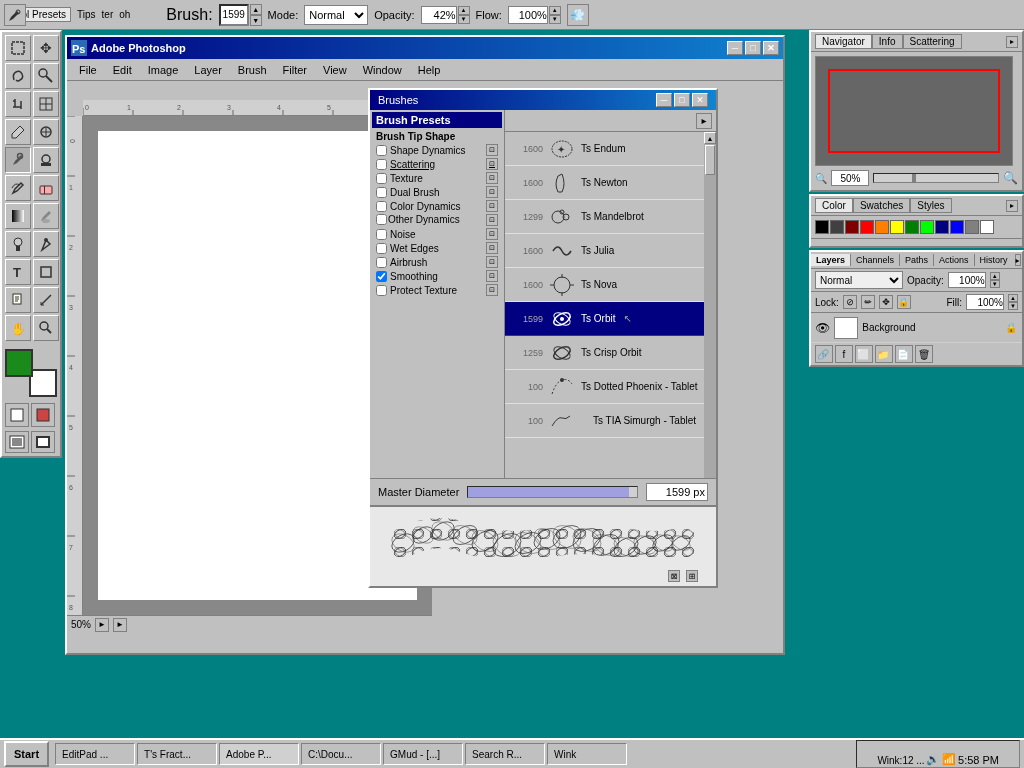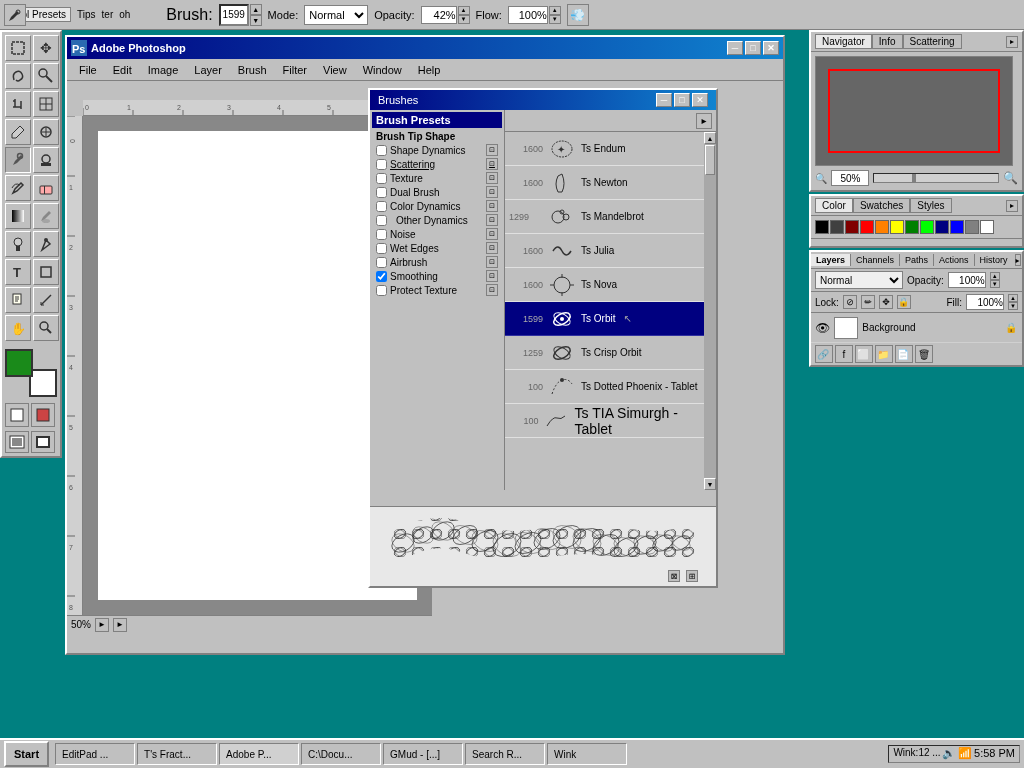--- a/index.html
+++ b/index.html
@@ -515,21 +515,21 @@
         <span style="flex:1;cursor:pointer;">Dual Brush</span>
         <div style="width:12px;height:12px;background:#c0c0c0;border:1px solid #808080;font-size:7px;display:flex;align-items:center;justify-content:center;">⊡</div>
       </div>
 
       <div style="display:flex;align-items:center;padding:1px 4px;font-size:10px;gap:3px;">
         <input type="checkbox" style="width: 11px; height: 11px;">
         <span style="flex:1;cursor:pointer;">Color Dynamics</span>
         <div style="width:12px;height:12px;background:#c0c0c0;border:1px solid #808080;font-size:7px;display:flex;align-items:center;justify-content:center;">⊡</div>
       </div>
 
-      <div style="display:flex;align-items:center;padding:1px 4px;font-size:10px;gap:9px;">
+      <div style="display:flex;align-items:flex-start;padding:1px 4px;font-size:10px;gap:1px;">
         <input type="checkbox" style="width: 11px; height: 11px;">
         <span style="flex:1;cursor:pointer;">Other Dynamics</span>
         <div style="width:12px;height:12px;background:#c0c0c0;border:1px solid #808080;font-size:7px;display:flex;align-items:center;justify-content:center;">⊡</div>
       </div>
 
       <div style="display:flex;align-items:center;padding:1px 4px;font-size:10px;gap:3px;">
         <input type="checkbox" style="width: 11px; height: 11px;">
         <span style="flex:1;cursor:pointer;">Noise</span>
         <div style="width:12px;height:12px;background:#c0c0c0;border:1px solid #808080;font-size:7px;display:flex;align-items:center;justify-content:center;">⊡</div>
       </div>
@@ -581,21 +581,21 @@
           <span style="font-size:9px;color:#666;width:34px;text-align:right;">1600</span>
           <div style="width:30px;height:28px;display:flex;align-items:center;justify-content:center;">
             <svg width="28" height="26">
                 <path d="M14,4 Q18,14 14,22 M10,6 Q6,14 10,22 M14,4 L10,6 M14,22 L10,22" fill="none" stroke="#333" stroke-width="1"></path>
               </svg>
           </div>
           <span style="font-size:10px;">Ts Newton</span>
         </div>
 
         <div style="display:flex;align-items:center;padding:1px 4px;height:34px;border-bottom:1px solid #e0e0e0;cursor:pointer;gap:4px;">
-          <span style="font-size:9px;color:#666;width:34px;">1299</span>
+          <span style="font-size:9px;color:#666;width:34px;text-align:right;">1299</span>
           <div style="width:30px;height:28px;display:flex;align-items:center;justify-content:center;">
             <svg width="28" height="26">
                 <circle cx="10" cy="13" r="6" fill="none" stroke="#333" stroke-width="1"></circle>
                 <circle cx="18" cy="13" r="3" fill="none" stroke="#333" stroke-width="1"></circle>
                 <circle cx="14" cy="8" r="2" fill="none" stroke="#333" stroke-width="1"></circle>
               </svg>
           </div>
           <span style="font-size:10px;">Ts Mandelbrot</span>
         </div>
 
@@ -660,34 +660,41 @@
           <span style="font-size:10px;">Ts Dotted Phoenix - Tablet</span>
         </div>
 
         <div style="display:flex;align-items:center;padding:1px 4px;height:34px;border-bottom:1px solid #e0e0e0;cursor:pointer;gap:4px;">
           <span style="font-size:9px;color:#666;width:34px;text-align:right;">100</span>
           <div style="width:30px;height:28px;display:flex;align-items:center;justify-content:center;">
             <svg width="28" height="26">
                 <path d="M4,18 Q10,8 14,10 Q18,12 22,8" fill="none" stroke="#333" stroke-width="1"></path>
               </svg>
           </div>
-          <span style="font-size:14px;">Ts TIA Simurgh - Tablet</span>
+          <span style="font-size:10px;margin-left:12px;">Ts TIA Simurgh - Tablet</span>
         </div>
       </div>
 
       <div style="position:absolute;top:22px;right:0;width:12px;bottom:0;background:#c0c0c0;display:flex;flex-direction:column;">
         <div style="width:12px;height:12px;background:#c0c0c0;border:1px solid;border-color:#ffffff #808080 #808080 #ffffff;display:flex;align-items:center;justify-content:center;font-size:7px;cursor:pointer;">▲</div>
         <div style="flex:1;background:#a8a8a8;">
           <div style="width:10px;height:30px;background:#c0c0c0;border:1px solid;border-color:#ffffff #808080 #808080 #ffffff;margin:1px;"></div>
         </div>
         <div style="width:12px;height:12px;background:#c0c0c0;border:1px solid;border-color:#ffffff #808080 #808080 #ffffff;display:flex;align-items:center;justify-content:center;font-size:7px;cursor:pointer;">▼</div>
       </div>
     </div>
   </div>
 
+  <div style="position:absolute;bottom:80px;left:0;right:0;height:28px;background:#c0c0c0;border-top:1px solid #808080;border-bottom:1px solid #808080;display:flex;align-items:center;padding:0 8px;gap:8px;">
+    <span style="font-size:11px;">Master Diameter</span>
+    <div style="flex:1;height:12px;background:#d0d0d0;border:1px inset #808080;position:relative;">
+      <div style="position:absolute;left:0;top:0;width:95%;height:100%;background:#a0a0e0;"></div>
+    </div>
+    <input type="text" style="width: 62px; height: 18px; font-size: 11px; border: 1px solid rgb(128, 128, 128); text-align: right; padding: 0px 2px;" value="1599 px">
+  </div>
 
   <div style="position:absolute;bottom:0;left:0;right:0;height:80px;background:#e8e8e8;border-top:1px solid #808080;">
     
     <div style="position:absolute;bottom:4px;right:36px;width:12px;height:12px;border:1px solid #808080;background:#c0c0c0;font-size:8px;display:flex;align-items:center;justify-content:center;cursor:pointer;">⊠</div>
     <div style="position:absolute;bottom:4px;right:18px;width:12px;height:12px;border:1px solid #808080;background:#c0c0c0;font-size:8px;display:flex;align-items:center;justify-content:center;cursor:pointer;">⊞</div>
     <svg width="100%" height="72" viewBox="0 0 340 72" preserveAspectRatio="xMidYMid meet">
 
       <defs>
         <pattern id="orbitPattern" x="0" y="0" width="18" height="18" patternUnits="userSpaceOnUse">
           <ellipse cx="9" cy="9" rx="6" ry="4" fill="none" stroke="#333" stroke-width="0.8" transform="rotate(-30,9,9)"></ellipse>
@@ -894,20 +901,20 @@
       <span>GMud - [...]</span>
     </div>
     <div class="taskbar-item">
       <span>Search R...</span>
     </div>
     <div class="taskbar-item">
       <span>Wink</span>
     </div>
   </div>
   <div class="taskbar-tray">
-    <div style="display:flex;align-items:flex-start;gap:2px;border:1px inset #808080;padding:1px 4px;background:#c0c0c0;height:18px;">
+    <div style="display:flex;align-items:flex-end;gap:2px;border:1px inset #808080;padding:1px 20px;background:#c0c0c0;height:28px;">
       <span style="font-size:10px;">Wink:12 ...</span>
       <span style="font-size:11px;">🔊</span>
       <span style="font-size:11px;">📶</span>
       <span style="font-size:11px;">5:58 PM</span>
     </div>
   </div>
 </div>
 
 </body></html>

